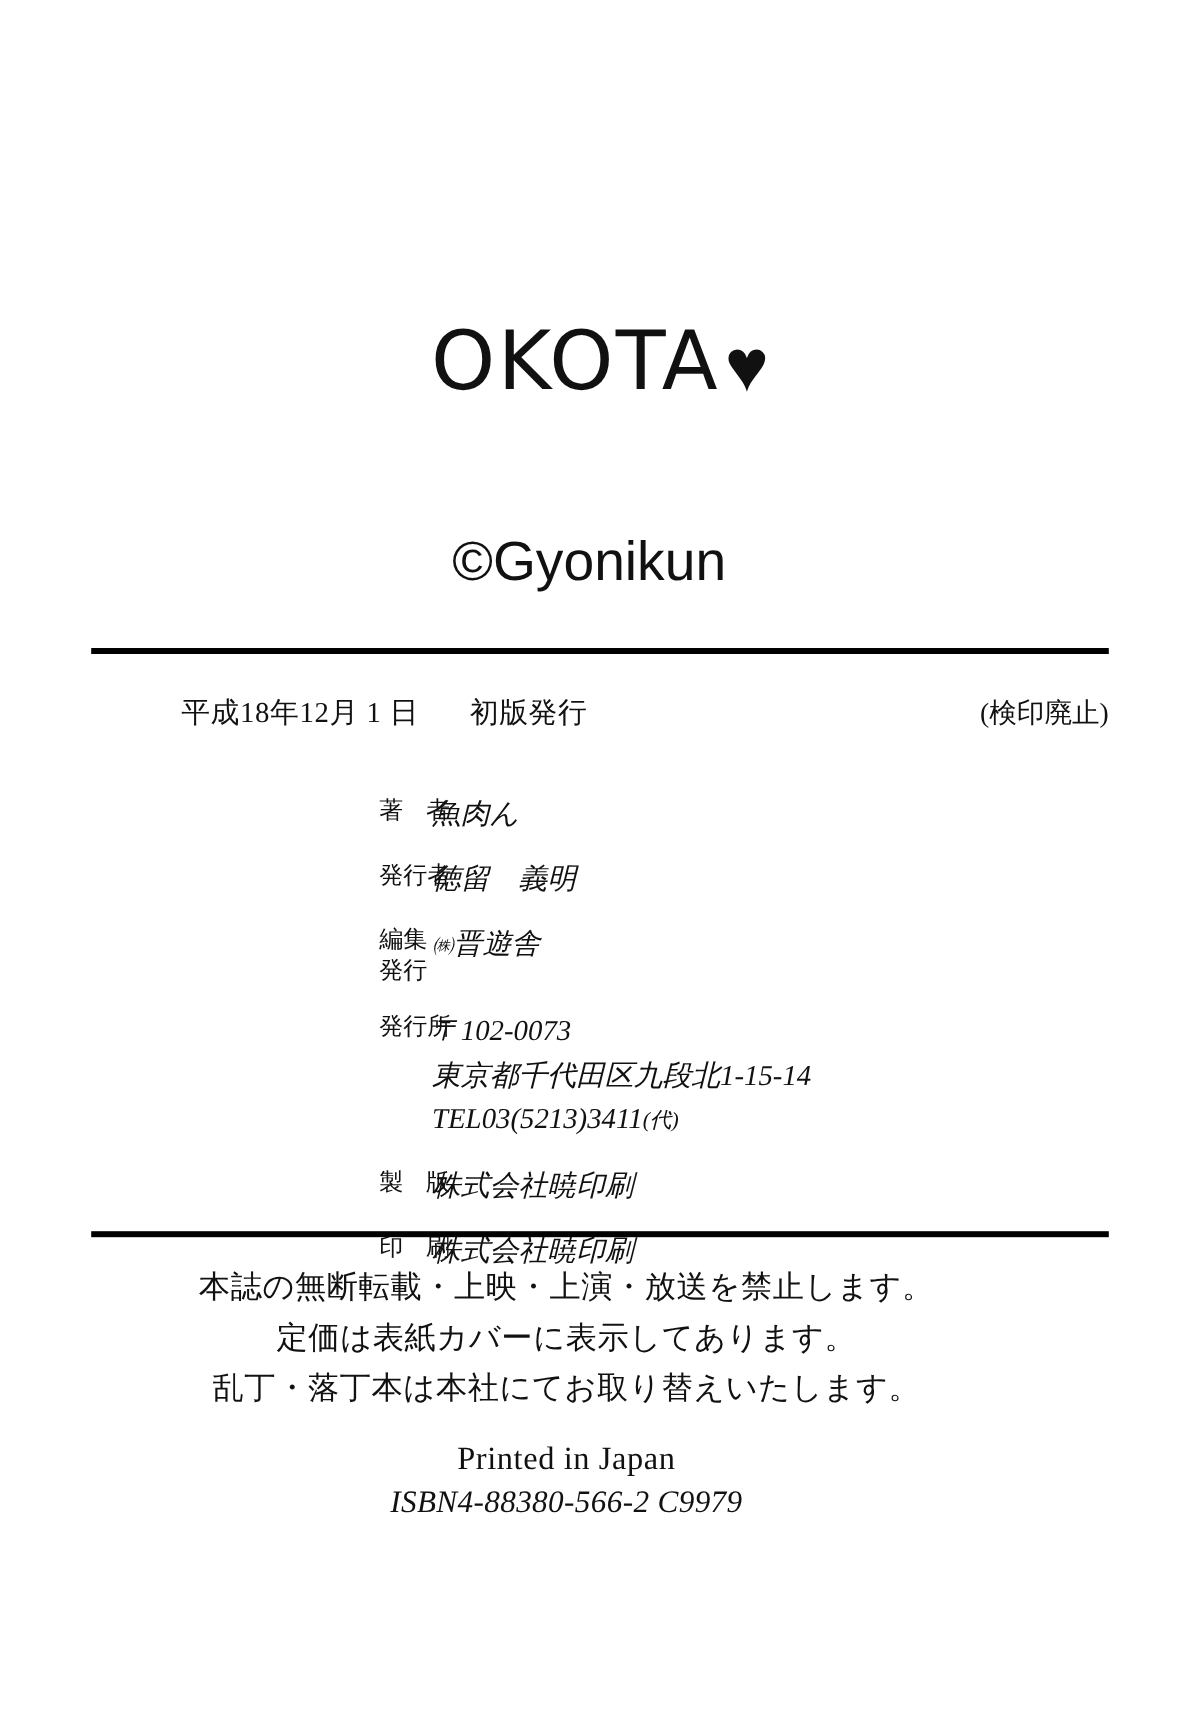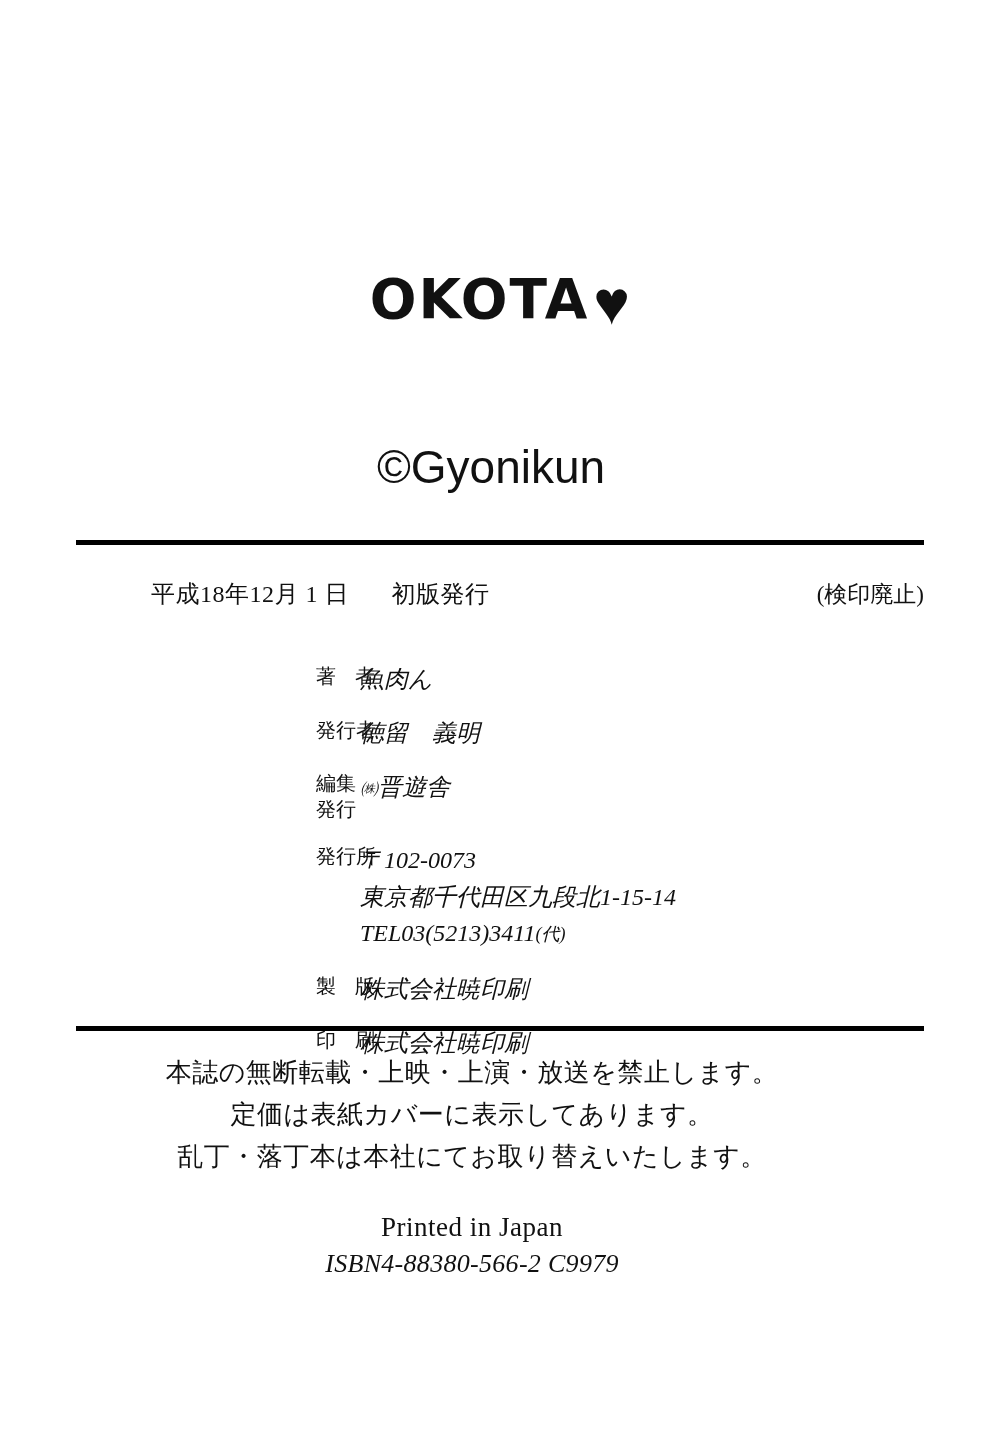--- a/index.html
+++ b/index.html
@@ -41,22 +41,22 @@
     left: 0;
     width: 1000px;
     text-align: center;
     display: flex;
     align-items: center;
     justify-content: center;
     gap: 4px;
   }
   .title-text {
     font-family: "DejaVu Sans", sans-serif;
-    font-weight: bold;
-    font-size: 55px;
+    font-weight: normal;
+    font-size: 68px;
     letter-spacing: 2px;
     line-height: 1;
   }
   .heart {
     font-size: 62px;
     line-height: 1;
     position: relative;
     top: 4px;
   }
 
@@ -143,21 +143,21 @@
     left: 0;
     width: 944px;
     text-align: center;
   }
   .notice {
     font-size: 26px;
     letter-spacing: 0.5px;
     line-height: 1.62;
   }
   .printed {
-    margin-top: 34px;
+    margin-top: 22px;
     font-size: 27px;
     letter-spacing: 0.5px;
   }
   .isbn {
     margin-top: 6px;
     font-size: 26px;
     letter-spacing: 0.3px;
     font-style: italic;
   }
 </style>

